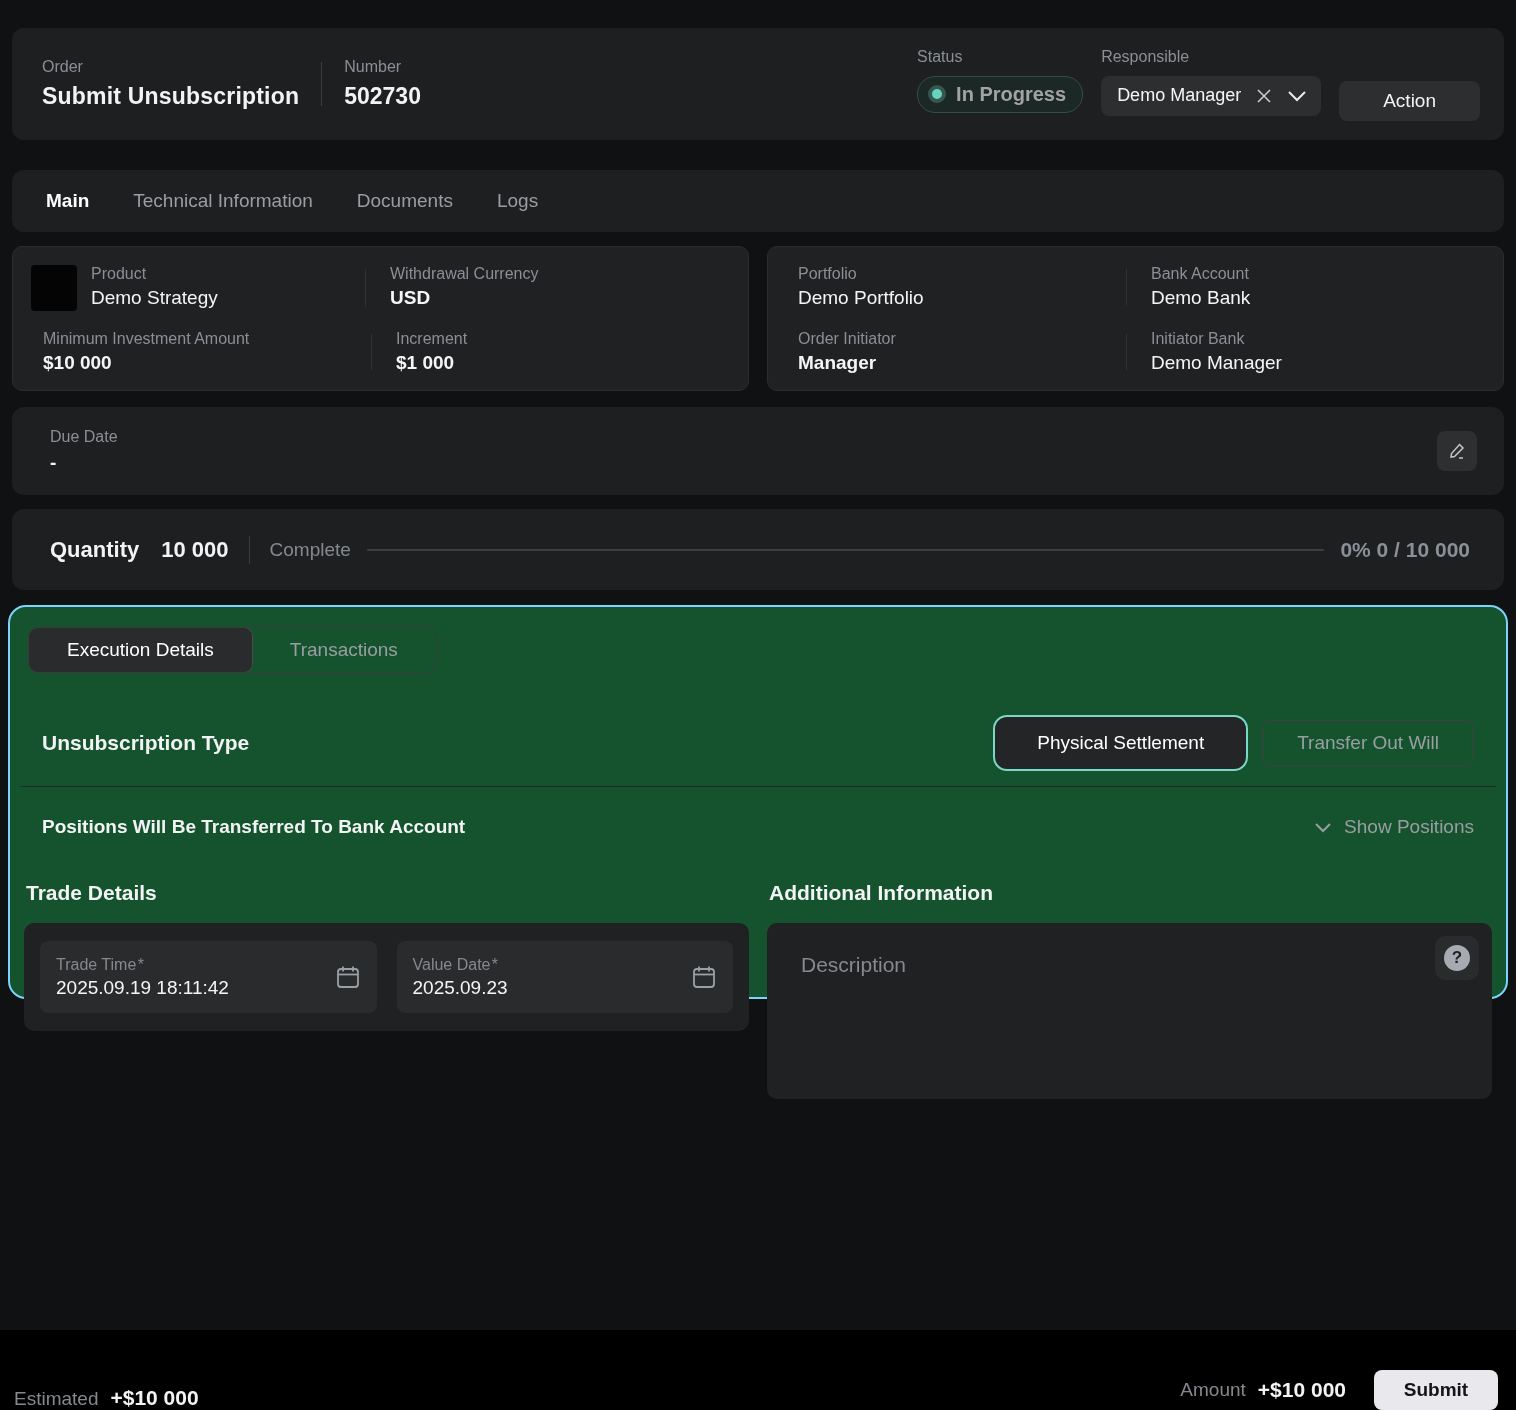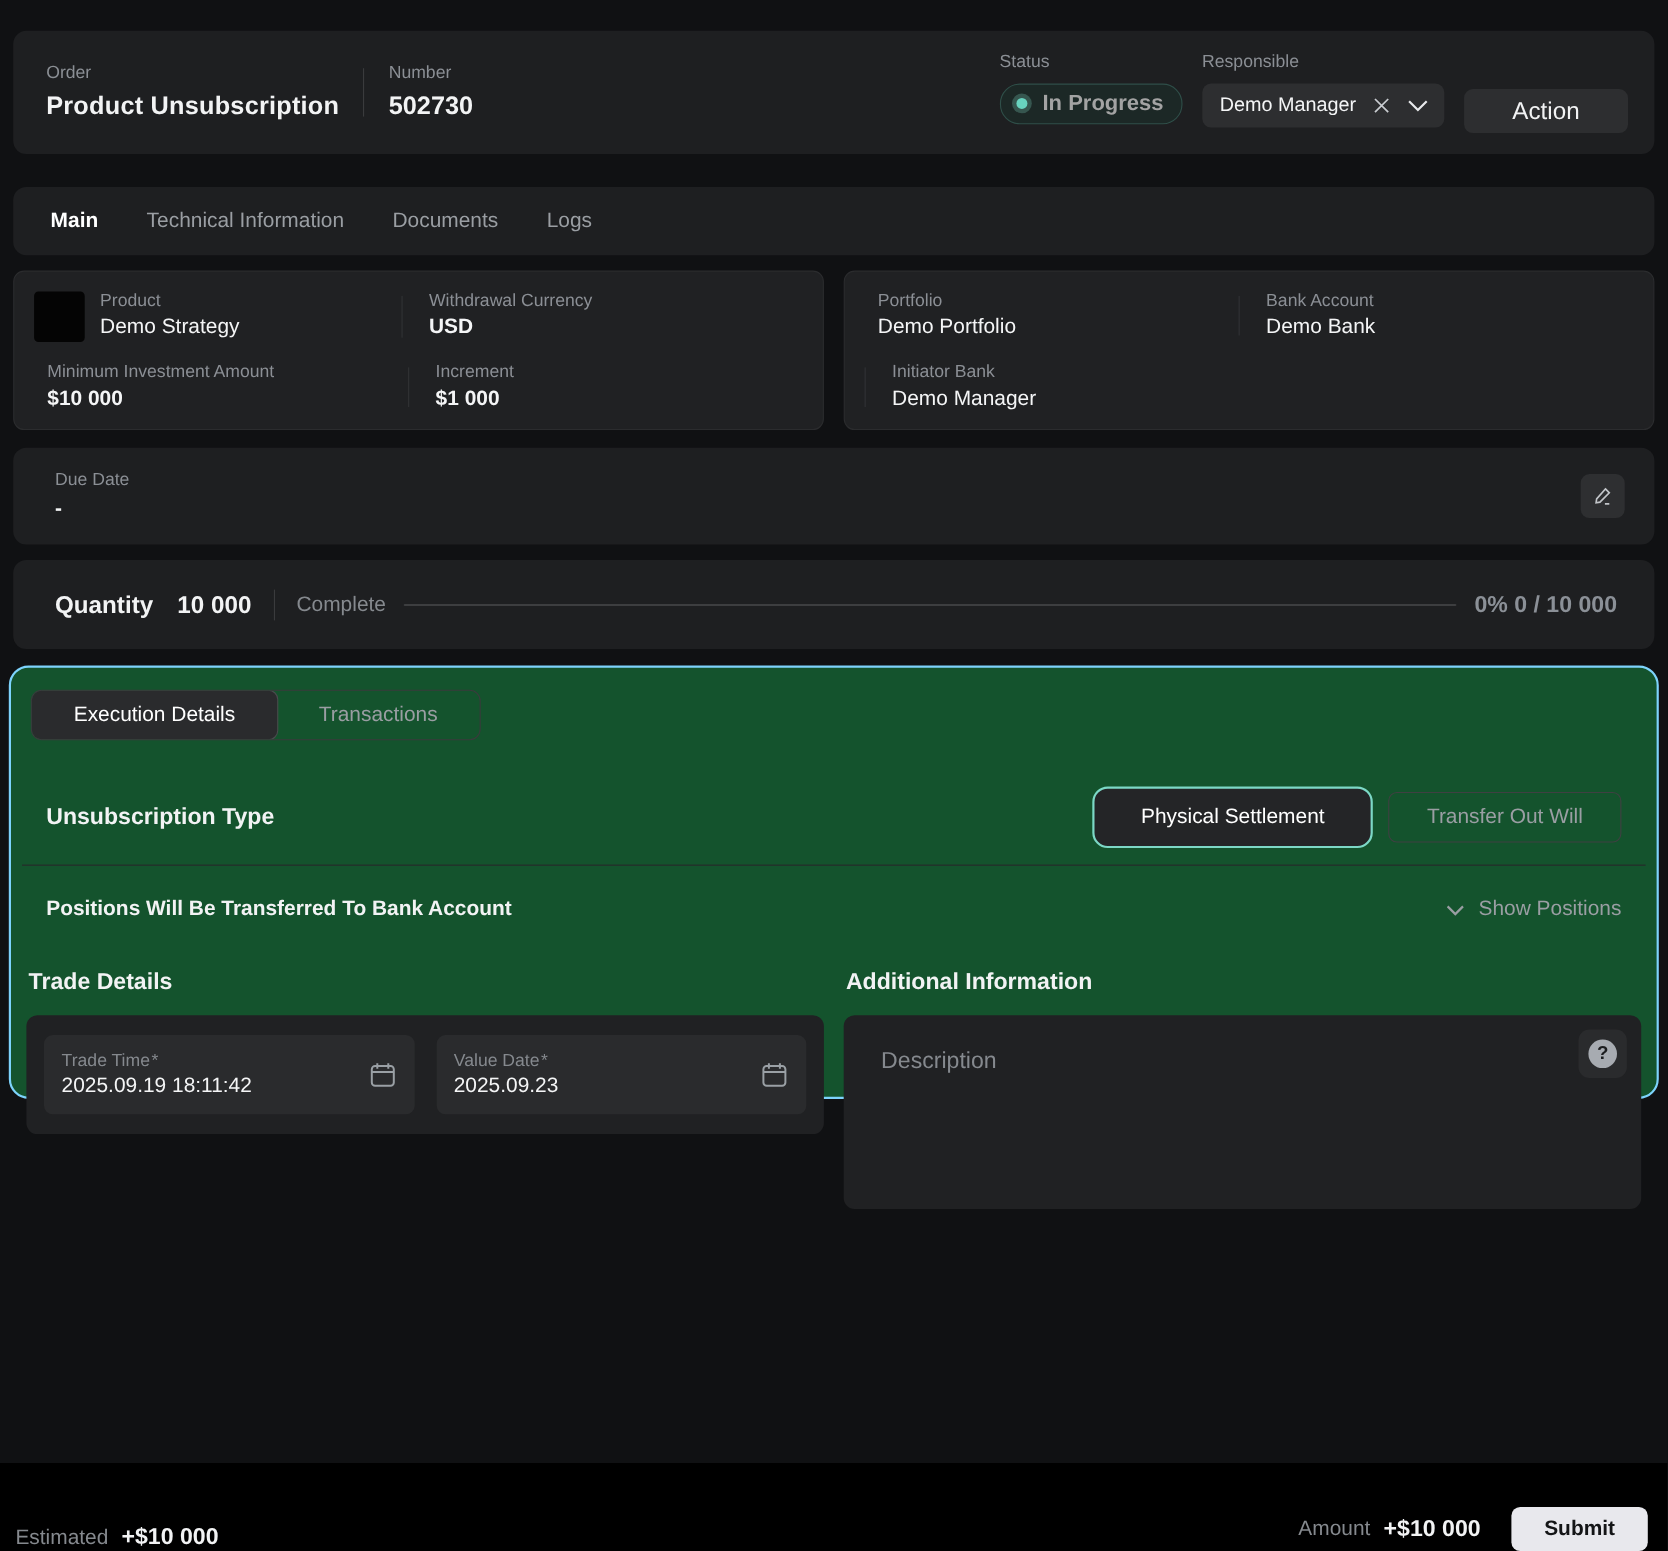--- a/index.html
+++ b/index.html
@@ -18,21 +18,21 @@
   .vdiv { width:1px; height:44px; background:#3a3b3d; margin:0 22px 0 22px; }
   .h-right { margin-left:auto; display:flex; align-items:flex-start; gap:18px; }
   .status-col,.resp-col { display:flex; flex-direction:column; gap:10px; }
   .badge { display:inline-flex; align-items:center; gap:10px; border:1px solid #2f4f49; background:#1c2826; border-radius:18px; padding:6px 16px 6px 10px; }
   .badge-dot { width:18px; height:18px; border-radius:50%; background:#36564f; position:relative; }
   .badge-dot::after { content:""; position:absolute; inset:4px; border-radius:50%; background:#68d3bf; }
   .badge-text { color:#a3a3a3; font-size:20px; font-weight:700; }
   .chip { display:inline-flex; align-items:center; gap:14px; background:#2d2e30; border-radius:8px; padding:8px 14px 8px 16px; height:40px; }
   .chip .val { font-size:18px; }
   .icon-btn-inline { display:inline-flex; align-items:center; cursor:pointer; }
-  .btn { display:inline-flex; align-items:center; justify-content:center; background:#2d2e30; color:#f2f3f4; border:none; border-radius:8px; font-size:22px; height:40px; padding:0 44px; margin-top:33px; cursor:pointer; font-family:inherit; }
+  .btn { display:inline-flex; align-items:center; justify-content:center; background:#2d2e30; color:#f2f3f4; border:none; border-radius:8px; font-size:19px; height:40px; padding:0 44px; margin-top:33px; cursor:pointer; font-family:inherit; }
 
   
   .tabbar { height:62px; margin-top:30px; display:flex; align-items:center; gap:44px; padding:0 34px; border-radius:12px; }
   .tab { font-size:19px; color:#9a9ea3; cursor:pointer; }
   .tab.active { color:#ffffff; font-weight:700; }
 
   
   .info-row { display:flex; gap:18px; margin-top:14px; }
   .info-card { flex:1; height:145px; background:#202123; border:1px solid #2b2c2e; border-radius:10px; padding:18px 24px 16px 18px; display:flex; flex-direction:column; justify-content:space-between; }
   .info-grid-row { display:flex; }
@@ -96,21 +96,21 @@
   svg { display:block; }
 </style>
 </head>
 <body>
 
 <div class="page">
 
   <div class="card header">
     <div class="hgroup h-order">
       <span class="lbl">Order</span>
-      <span class="big">Product Unsubscription</span>
+      <span class="big">Submit Unsubscription</span>
     </div>
     <div class="vdiv"></div>
     <div class="hgroup">
       <span class="lbl">Number</span>
       <span class="big" style="font-size:23px;font-weight:700;">502730</span>
     </div>
     <div class="h-right">
       <div class="status-col">
         <span class="lbl">Status</span>
         <span class="badge">
@@ -190,20 +190,26 @@
         </div>
         <div class="cell-div"></div>
         <div class="info-cell">
           <span class="texts">
             <span class="lbl">Bank Account</span>
             <span class="val">Demo Bank</span>
           </span>
         </div>
       </div>
       <div class="info-grid-row">
+        <div class="info-cell pad-left">
+          <span class="texts">
+            <span class="lbl">Order Initiator</span>
+            <span class="val bold">Manager</span>
+          </span>
+        </div>
         <div class="cell-div"></div>
         <div class="info-cell">
           <span class="texts">
             <span class="lbl">Initiator Bank</span>
             <span class="val">Demo Manager</span>
           </span>
         </div>
       </div>
     </div>
   </div>

